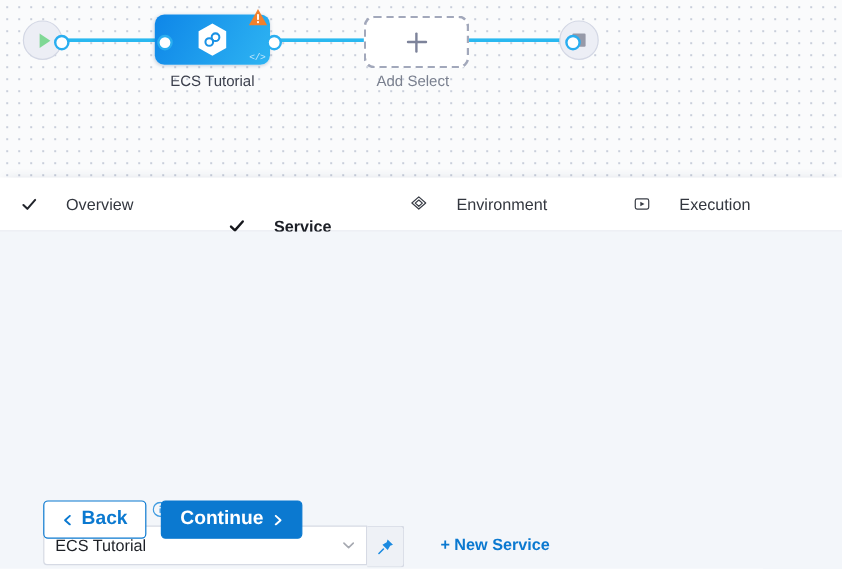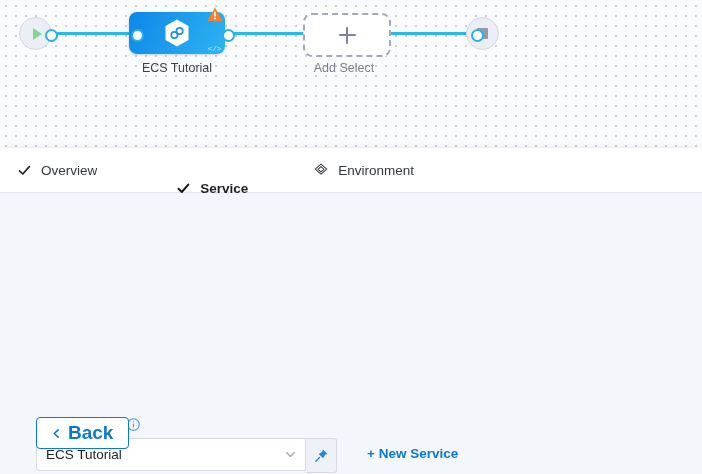--- a/index.html
+++ b/index.html
@@ -81,21 +81,21 @@
   .plus:before{left:7px;top:0;width:2.4px;height:17px;}
   .plus:after{top:7px;left:0;height:2.4px;width:17px;}
 
   
   .tabs{
     position:relative;height:44px;width:702px;background:#ffffff;
     border-bottom:1px solid #e3e7ef;display:flex;align-items:center;
     box-shadow:0 -4px 9px -6px rgba(30,50,90,.18);
   }
   .tab{
-    display:flex;align-items:center;gap:10px;height:44px;
+    display:flex;align-items:center;gap:24px;height:44px;
     padding:0 0 0 0;margin-right:0;cursor:pointer;position:relative;
     font-size:13.5px;color:#33373f;
   }
   .tab .tlabel{white-space:nowrap;}
   .tab.active .tlabel{font-weight:bold;color:#1c1f26;}
   .tab .bar{
     position:absolute;left:0;right:0;bottom:-1px;height:3px;
     background:transparent;border-radius:2px 2px 0 0;
   }
   .tab.active .bar{background:#0b79d0;}
@@ -127,21 +127,21 @@
   }
   .pin-ic{width:15px;height:15px;}
   .new-service{
     position:absolute;left:367px;top:253px;font-size:13.5px;
     font-weight:bold;color:#0b79d0;cursor:pointer;white-space:nowrap;
   }
 
   
   .footer{position:absolute;left:36px;top:417px;display:flex;gap:12px;}
   .btn{
-    height:32px;border-radius:4px;font-size:19px;font-weight:bold;
+    height:32px;border-radius:4px;font-size:16px;font-weight:bold;
     display:flex;align-items:center;gap:7px;padding:0 15px;cursor:pointer;
     box-sizing:border-box;
   }
   .btn-back{background:#ffffff;border:1px solid #0b79d0;color:#0b79d0;}
   .btn-cont{background:#0b79d0;border:1px solid #0b79d0;color:#ffffff;}
   .arr{width:9px;height:9px;flex:none;}
 </style>
 </head>
 <body>
 
@@ -210,20 +210,28 @@
       <svg class="ticon" viewBox="0 0 16 16">
         <g fill="none" stroke="#3a3e47" stroke-width="1.15" stroke-linejoin="round">
           <path d="M8 1.2 L14.6 7 L8 12.8 L1.4 7 Z"></path>
           <path d="M8 4.2 L11.4 7.2 L8 10.2 L4.6 7.2 Z"></path>
         </g>
       </svg>
       <span class="tlabel">Environment</span>
       <span class="bar"></span>
     </div>
 
+    <div class="tab" style="margin-right:48px;">
+      <svg class="ticon" viewBox="0 0 16 16">
+        <rect x="1.6" y="3.2" width="12.8" height="9.6" rx="1.6" fill="none" stroke="#3a3e47" stroke-width="1.15"></rect>
+        <path d="M6.4 5.9 L10.4 8 L6.4 10.1 Z" fill="#3a3e47"></path>
+      </svg>
+      <span class="tlabel">Execution</span>
+      <span class="bar"></span>
+    </div>
 
   </div>
 
   <div class="content">
 
     <div class="field-label">
       <span>Select Service</span>
       <svg class="info-i" viewBox="0 0 14 14">
         <circle cx="7" cy="7" r="6.2" fill="none" stroke="#3f9be0" stroke-width="1.15"></circle>
         <rect x="6.4" y="5.9" width="1.2" height="4.3" fill="#3f9be0" rx="0.5"></rect>
@@ -250,15 +258,21 @@
 
   </div>
 
   <div class="footer">
     <div class="btn btn-back">
       <svg class="arr" viewBox="0 0 9 9">
         <path d="M6.2 0.9 L2.2 4.5 L6.2 8.1" fill="none" stroke="#0b79d0" stroke-width="1.6" stroke-linecap="round" stroke-linejoin="round"></path>
       </svg>
       <span>Back</span>
     </div>
+    <div class="btn btn-cont">
+      <span>Continue</span>
+      <svg class="arr" viewBox="0 0 9 9">
+        <path d="M2.8 0.9 L6.8 4.5 L2.8 8.1" fill="none" stroke="#ffffff" stroke-width="1.6" stroke-linecap="round" stroke-linejoin="round"></path>
+      </svg>
+    </div>
   </div>
 
 </div>
 
 </body></html>

